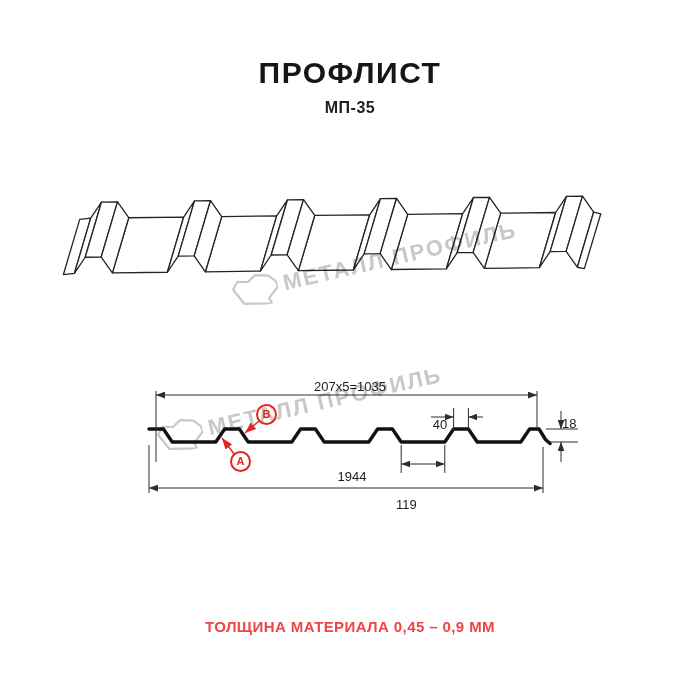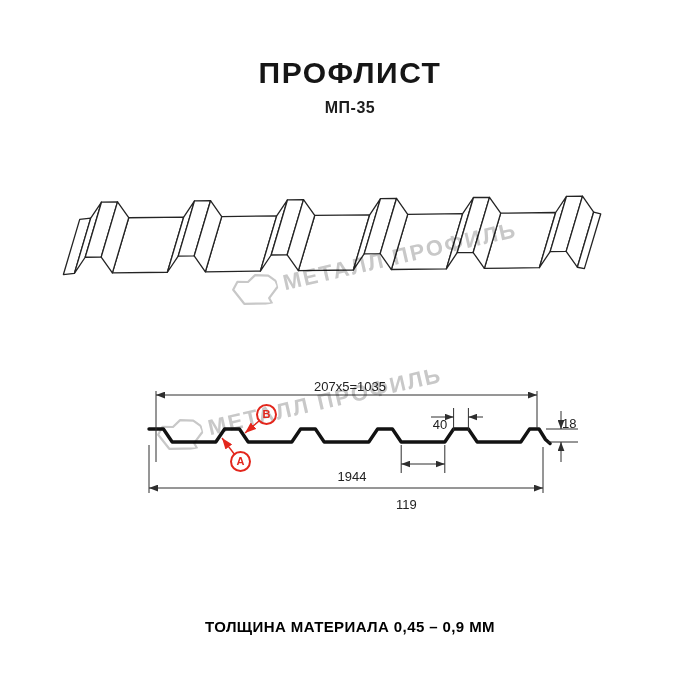--- a/index.html
+++ b/index.html
@@ -3,21 +3,21 @@
 <meta charset="utf-8">
 <style>
   html,body{margin:0;padding:0;background:#fff;}
   .canvas{position:relative;width:700px;height:700px;background:#ffffff;overflow:hidden;
           font-family:"Liberation Sans", sans-serif;color:#1a1a1a;padding-left:28px;}
   .page-title{position:absolute;left:0;top:56px;width:700px;text-align:center;
           font-size:30px;font-weight:800;letter-spacing:1.5px;color:#161616;}
   .page-subtitle{position:absolute;left:0;top:99px;width:700px;text-align:center;
           font-size:16px;font-weight:700;letter-spacing:.5px;color:#1d1d1d;}
   .footer-text{position:absolute;left:0;top:618px;width:700px;text-align:center;
-          font-size:15px;font-weight:700;letter-spacing:.4px;color:#000000;}
+          font-size:15px;font-weight:700;letter-spacing:.4px;color:#ef4444;}
   .svg-abs{position:absolute;z-index:10;}
   
   .watermark{position:absolute;z-index:20;display:flex;align-items:center;gap:6px;
           transform:rotate(-13deg);transform-origin:0 0;mix-blend-mode:multiply;
           color:#c8c8c8;font-weight:700;font-size:22px;letter-spacing:2px;white-space:nowrap;}
   .wm-1{left:227px;top:279px;}
   .wm-2{left:152px;top:424px;}
   
   .dim-label{position:absolute;z-index:15;font-size:13px;font-weight:400;color:#222;}
   .lbl-1035{left:290px;top:379px;width:120px;text-align:center;}

